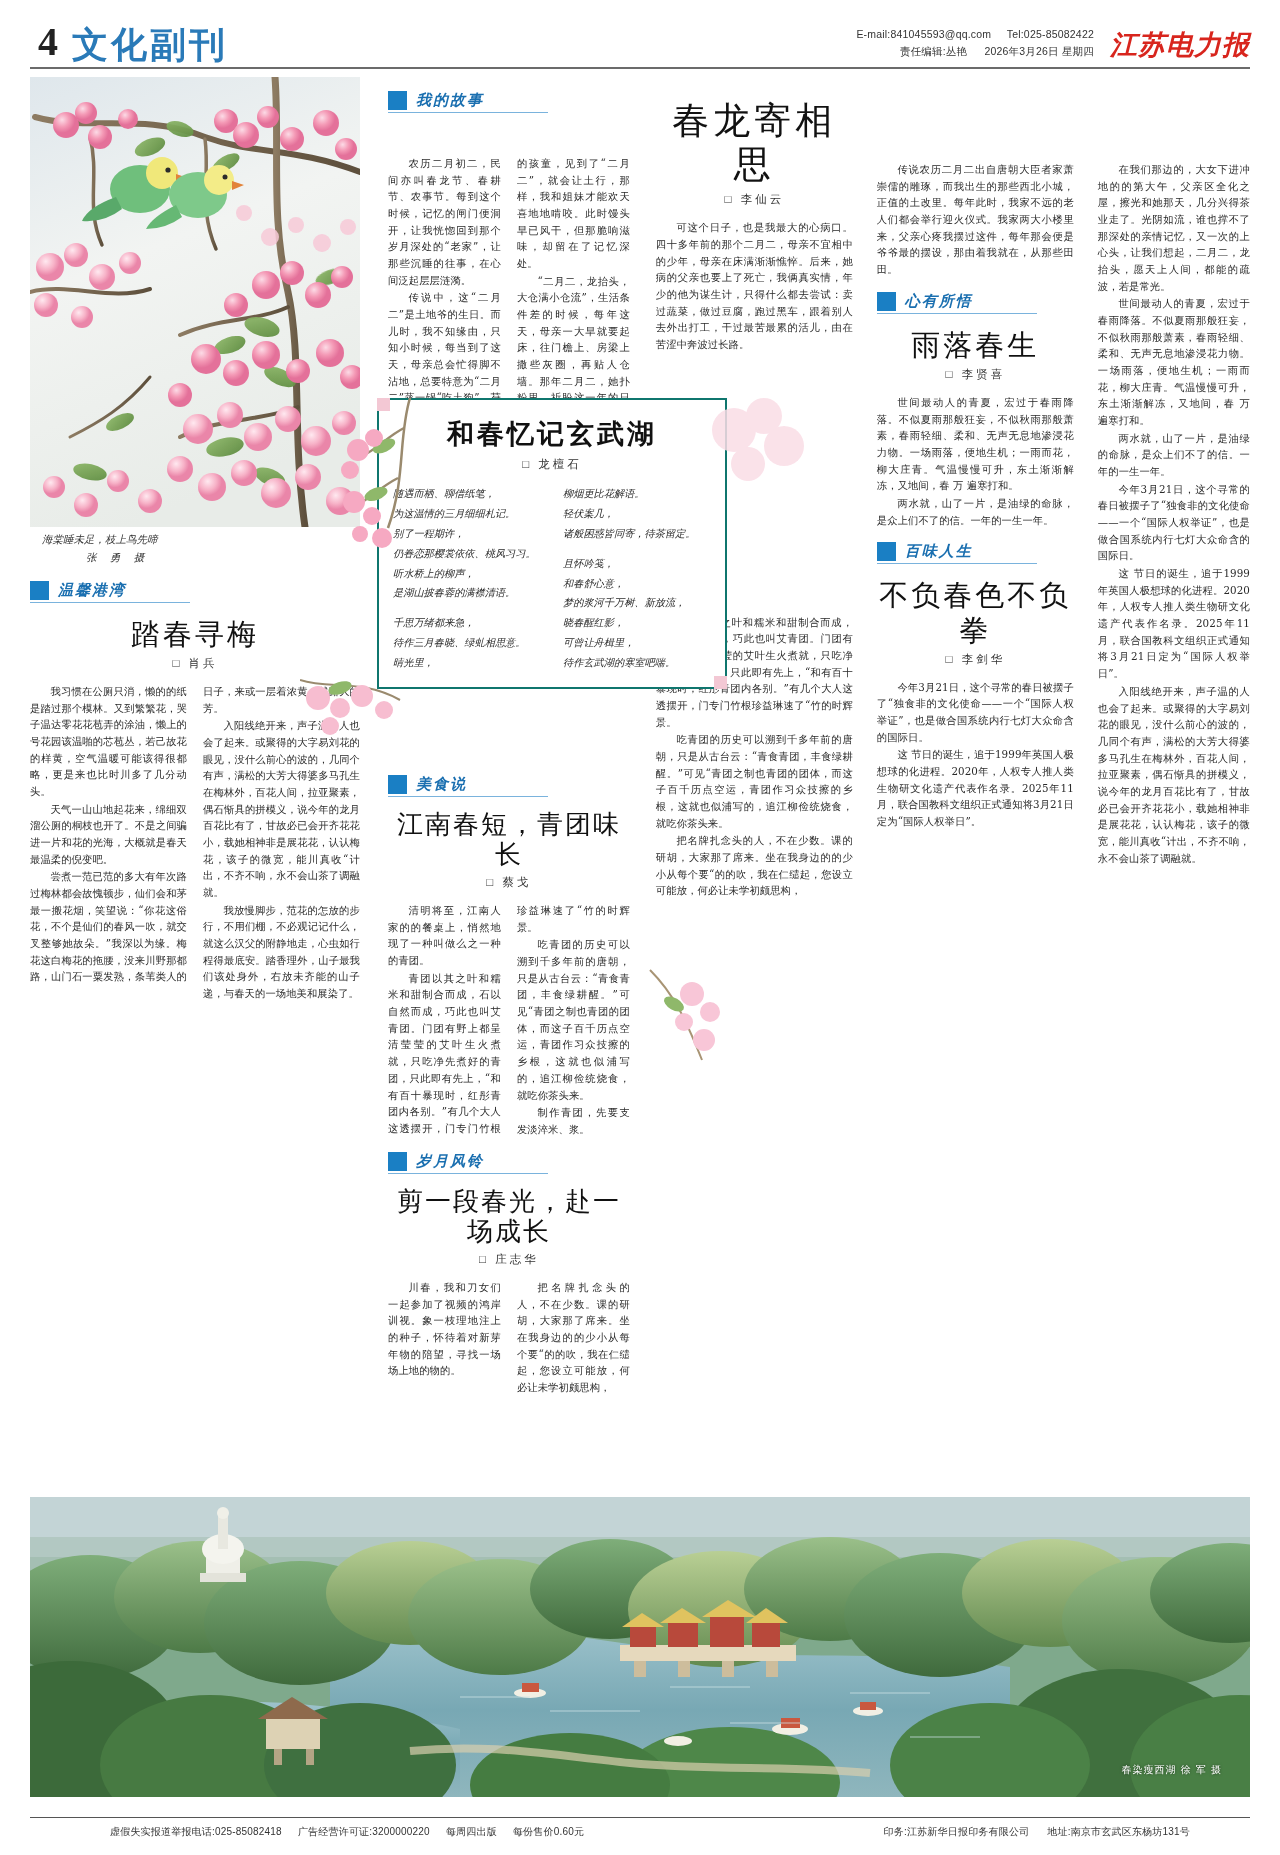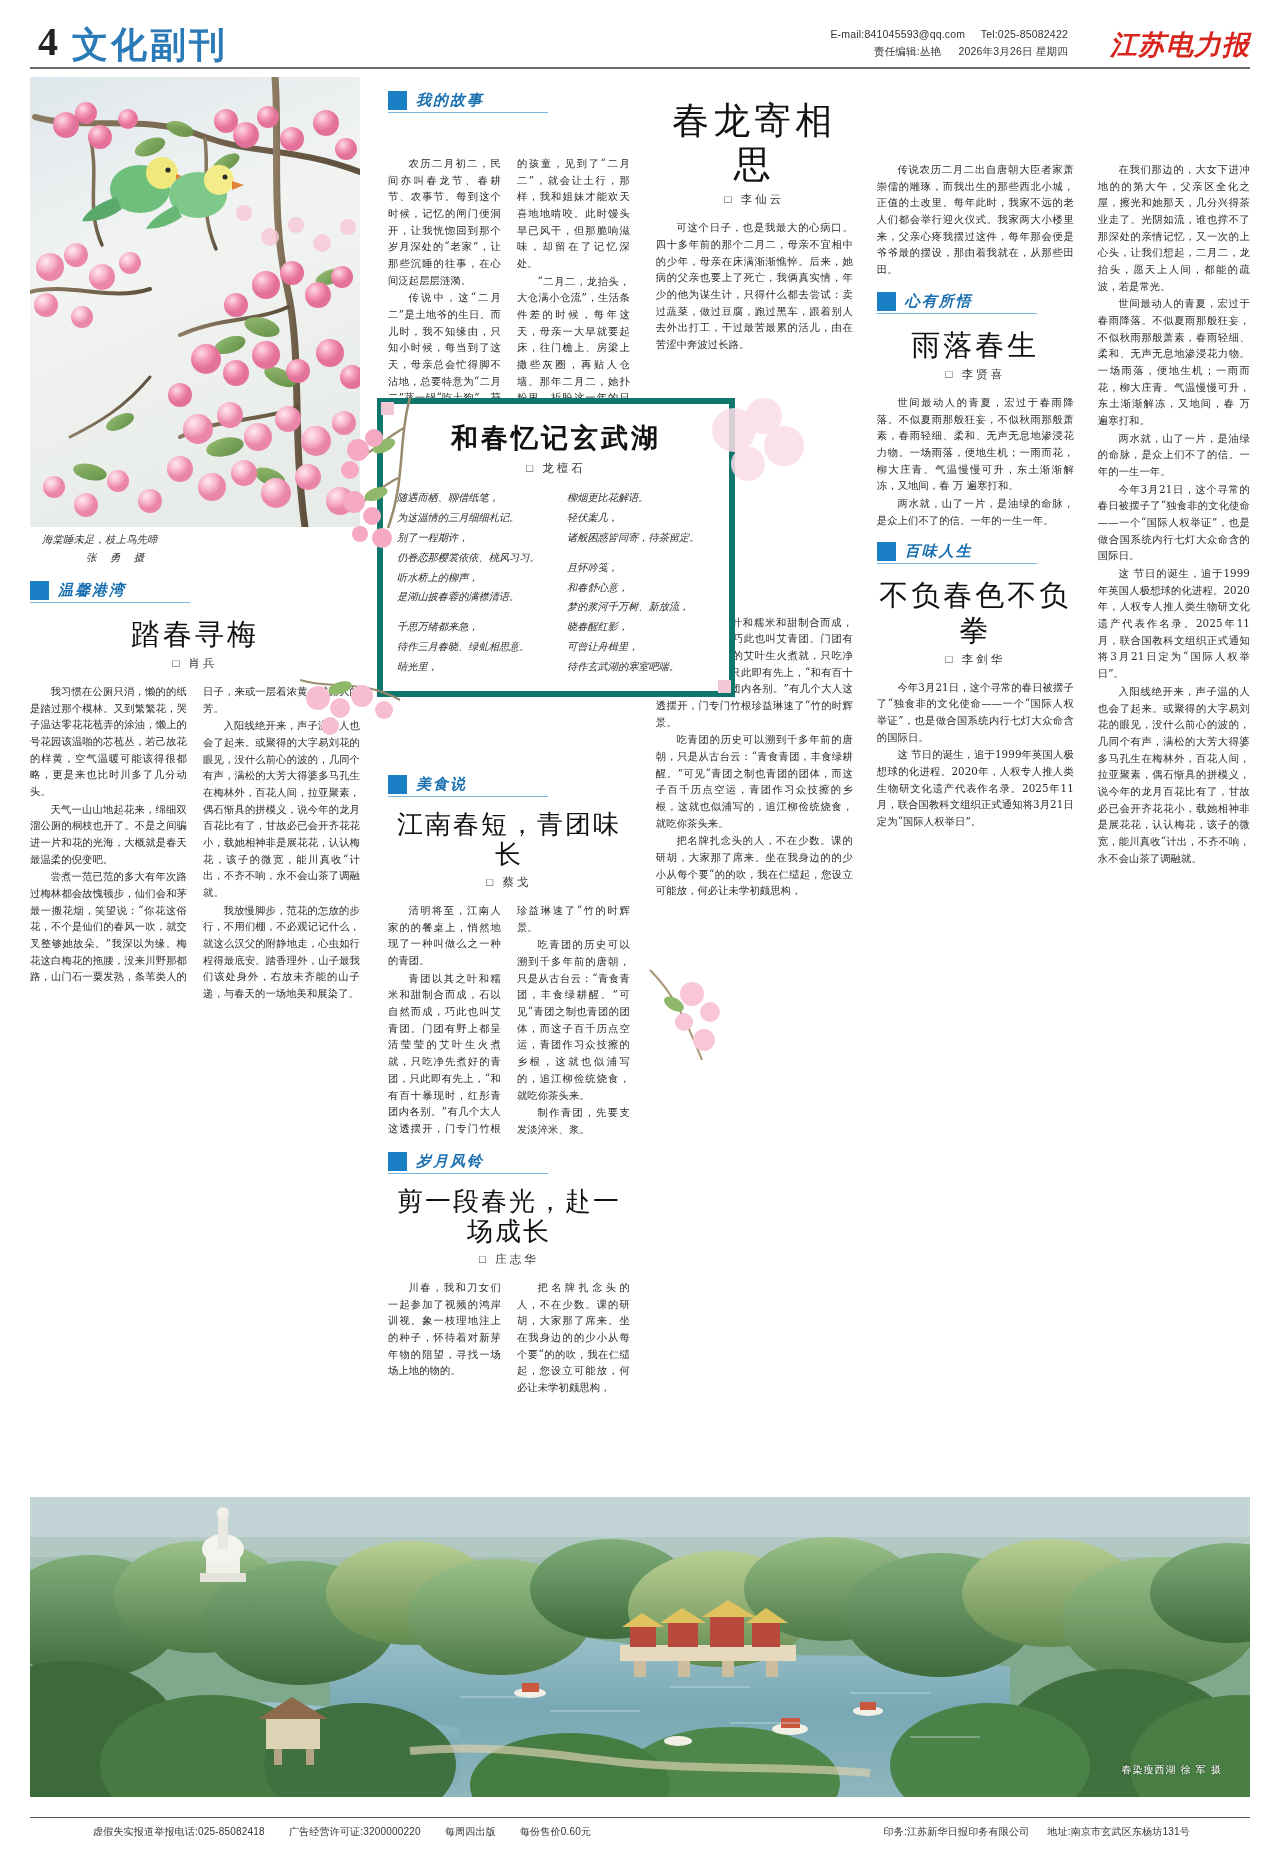--- a/index.html
+++ b/index.html
@@ -58,21 +58,21 @@
   .contact-block {
     text-align: right;
     font-size: 10.5px;
     line-height: 1.6;
     color: #333;
     font-family: "Liberation Sans", sans-serif;
   }
   .contact-line1 { letter-spacing: 0.2px; }
   .contact-line2 { letter-spacing: 0.2px; }
   .contact-line2 .dateline { margin-left: 14px; }
-  .brand-block { text-align: center; margin-left: 26px; }
+  .brand-block { text-align: center; }
   .brand-logo {
     font-family: "DejaVu Serif", serif;
     font-size: 27px;
     font-weight: bold;
     color: #d8251d;
     font-style: italic;
     letter-spacing: 1px;
     line-height: 1.1;
     white-space: nowrap;
   }
@@ -203,21 +203,21 @@
     font-size: 10px;
     color: #ffffff;
     font-family: "DejaVu Serif", serif;
     text-shadow: 0 0 3px rgba(0,0,0,.6);
     letter-spacing: 1px;
   }
 
   
   .poem-box {
     position: relative;
-    border: 6px solid #0f766e;
+    border: 2px solid #0f766e;
     margin: 6px 0 10px 0;
     padding: 16px 14px 14px 14px;
     background: #fff;
   }
   .poem-box::before, .poem-box::after {
     content: "";
     position: absolute;
     width: 13px; height: 13px;
     background: #f3c8d4;
   }
@@ -258,21 +258,21 @@
     right: 30px;
     bottom: 16px;
     border-top: 1.5px solid #555;
     padding-top: 7px;
     display: flex;
     font-size: 10px;
     color: #333;
     font-family: "Liberation Sans", sans-serif;
     letter-spacing: .2px;
   }
-  .footer .left { display: flex; gap: 24px; margin-left: 63px;}
+  .footer .left { display: flex; gap: 16px; margin-left: 80px;}
   .footer .right { margin-left: auto; display: flex; gap: 18px; margin-right: 60px;}
 </style>
 </head>
 <body>
 
 <div class="page">
 
   <div class="masthead">
     <div class="page-no">4</div>
     <div class="section-name">文化副刊</div>

